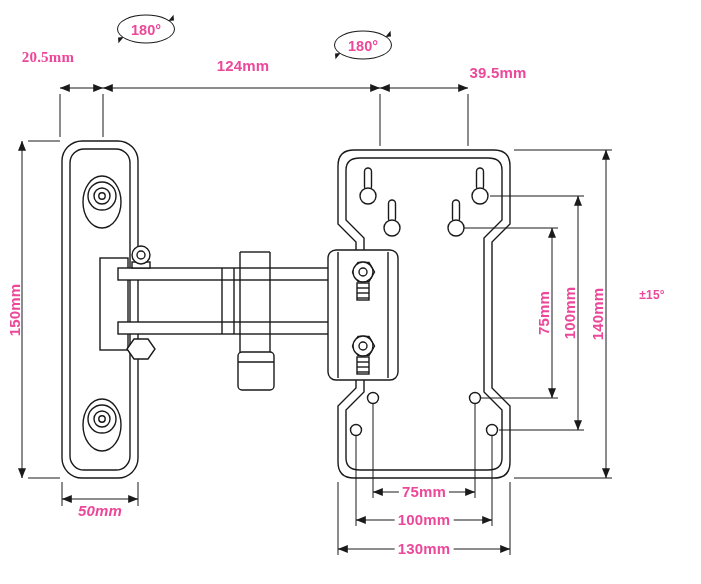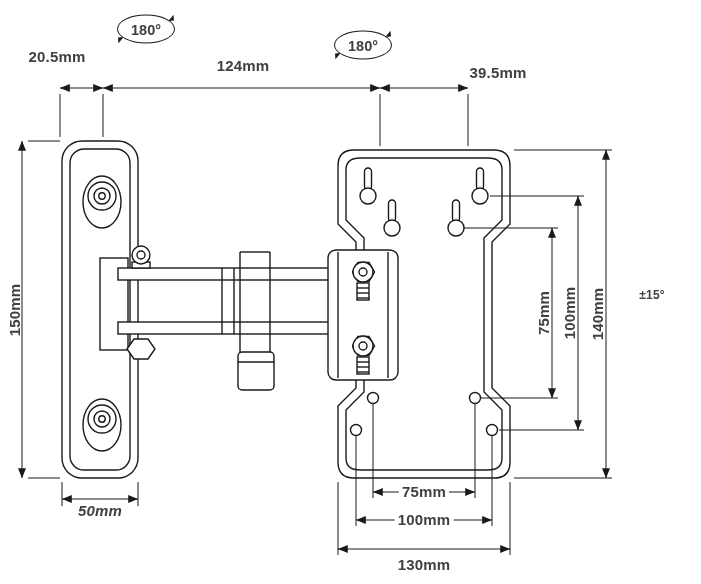--- a/index.html
+++ b/index.html
@@ -1,18 +1,18 @@
 <!DOCTYPE html>
 <html><head>
 <meta charset="utf-8">
 <style>
   html,body{margin:0;padding:0;background:#fff;}
   .stage{
     position:relative;width:701px;height:584px;background:#ffffff;
-    font-family:"Liberation Sans",sans-serif;color:#404040;overflow:hidden;
+    font-family:"Liberation Sans",sans-serif;color:#ec4899;overflow:hidden;
   }
   .stage svg{position:absolute;left:0;top:0;}
   .lbl{
     position:absolute;transform:translate(-50%,-50%);
     font-size:15px;font-weight:600;line-height:1.1;white-space:nowrap;
     background:#fff;padding:0 3px;letter-spacing:.2px;
   }
   .lbl.rot{transform:translate(-50%,-50%) rotate(-90deg);background:transparent;padding:0;}
   .lbl.big{font-size:12px;}
   .oval{
@@ -162,26 +162,26 @@
       <line x1="606" y1="150" x2="606" y2="478" marker-start="url(#arr)" marker-end="url(#arr)"></line>
       <line x1="373" y1="492" x2="475" y2="492" marker-start="url(#arr)" marker-end="url(#arr)"></line>
       <line x1="356" y1="520" x2="492" y2="520" marker-start="url(#arr)" marker-end="url(#arr)"></line>
       <line x1="338" y1="549" x2="510" y2="549" marker-start="url(#arr)" marker-end="url(#arr)"></line>
     </g>
   </svg>
 
   <div class="oval" style="left:146px;top:29px;">180°</div>
   <div class="oval" style="left:363px;top:45px;">180°</div>
 
-  <div class="lbl" style="left:57px;top:57px;">20.5mm</div>
+  <div class="lbl" style="left:48px;top:57px;font-family:Liberation Serif, serif;">20.5mm</div>
   <div class="lbl" style="left:243px;top:66px;">124mm</div>
   <div class="lbl" style="left:498px;top:73px;">39.5mm</div>
   <div class="lbl rot" style="left:15px;top:310px;">150mm</div>
   <div class="lbl" style="left:100px;top:511px;font-style:italic;">50mm</div>
   <div class="lbl rot" style="left:544px;top:313px;">75mm</div>
   <div class="lbl rot" style="left:570px;top:313px;">100mm</div>
   <div class="lbl rot" style="left:598px;top:314px;">140mm</div>
   <div class="lbl big" style="left:652px;top:296px;">±15°</div>
   <div class="lbl" style="left:424px;top:492px;">75mm</div>
   <div class="lbl" style="left:424px;top:520px;">100mm</div>
-  <div class="lbl" style="left:424px;top:549px;margin-top:16px;">130mm</div>
+  <div class="lbl" style="left:424px;top:549px;">130mm</div>
 
 </div>
 
 </body></html>

